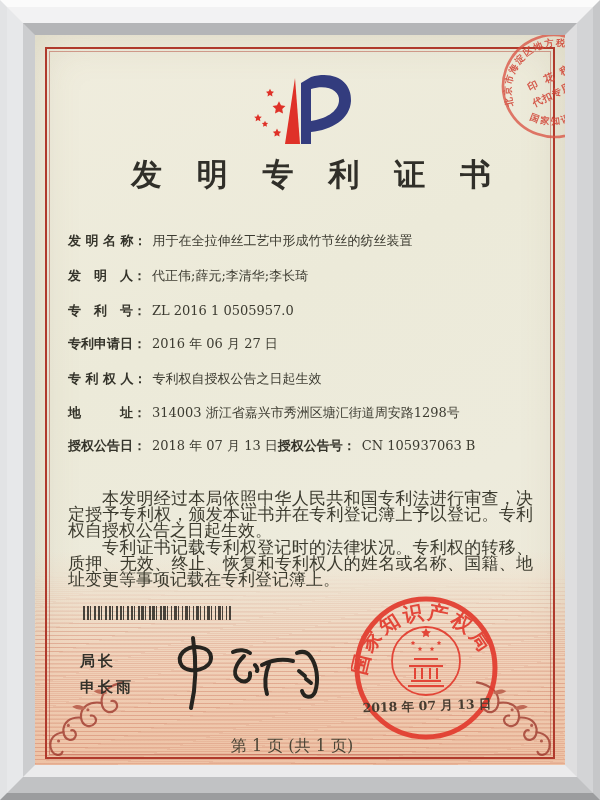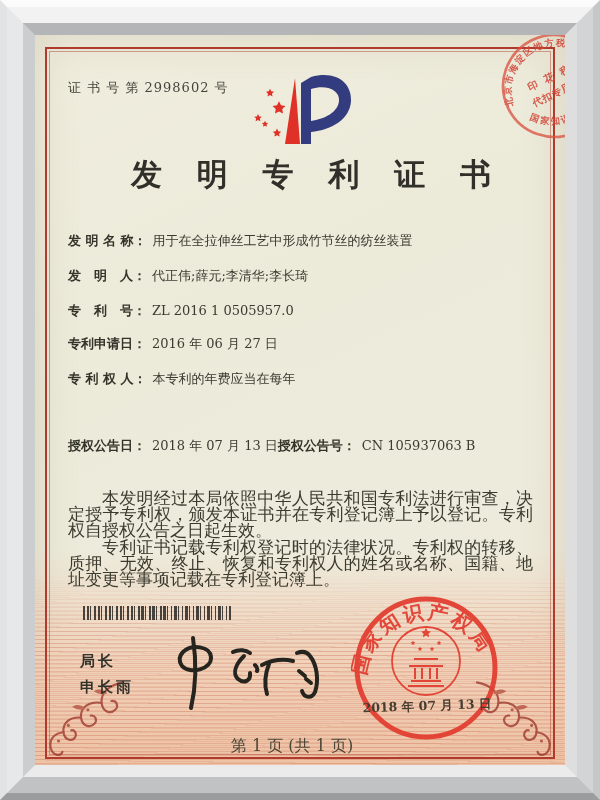--- a/index.html
+++ b/index.html
@@ -113,21 +113,20 @@
       <text class="seal-text" font-size="9" letter-spacing="1.5" fill="#d24a3c">
         <textPath href="#tsTop" startOffset="6">北京市海淀区地方税务局</textPath>
       </text>
       <text class="seal-text" font-size="9" letter-spacing="2" fill="#d24a3c">
         <textPath href="#tsBot" startOffset="14">国家知识产权局</textPath>
       </text>
       <text x="56" y="50" text-anchor="middle" class="seal-text" font-size="10" letter-spacing="2" fill="#d24a3c">印 花 税</text>
       <text x="56" y="66" text-anchor="middle" class="seal-text" font-size="9.5" letter-spacing="1" fill="#d24a3c">代扣专用章</text>
     </svg>
 
-    <div class="abs cert-no">证 书 号 第 2998602 号</div>
 
     <svg class="abs" style="left:213px;top:32px" width="126" height="96" viewBox="0 0 126 96">
       <path d="M53,77 L53,16 L63,10 C88,3 104,16 103,34 C102,52 84,63 63,65 L63,77 Z
                M63,22 C80,17 92,24 91,34 C90,45 77,52 63,54 Z" fill="#333c7e" fill-rule="evenodd"></path>
       <path d="M47,11 L52,77 L37,77 Z" fill="#df3128"></path>
       <g fill="#df3128">
         <use href="#star5" transform="translate(22,26) scale(0.42)"></use>
         <use href="#star5" transform="translate(31,41) scale(0.68)"></use>
         <use href="#star5" transform="translate(10,51) scale(0.40)"></use>
         <use href="#star5" transform="translate(17,57) scale(0.33)"></use>
@@ -143,21 +142,24 @@
     <div class="abs row" style="top:232px">
       <span class="lbl">发　明　人：</span><span class="val">代正伟;薛元;李清华;李长琦</span>
     </div>
     <div class="abs row" style="top:267px">
       <span class="lbl">专　利　号：</span><span class="val">ZL 2016 1 0505957.0</span>
     </div>
     <div class="abs row" style="top:300px">
       <span class="lbl">专利申请日：</span><span class="val">2016 年 06 月 27 日</span>
     </div>
     <div class="abs row" style="top:335px">
-      <span class="lbl">专 利 权 人：</span><span class="val">本专利的年费应当在每年</span>
+      <span class="lbl">专 利 权 人：</span><span class="val">专利权自授权公告之日起生效</span>
+    </div>
+    <div class="abs row" style="top:369px">
+      <span class="lbl">地　　　址：</span><span class="val">314003 浙江省嘉兴市秀洲区塘汇街道周安路1298号</span>
     </div>
     <div class="abs row" style="top:402px">
       <span class="lbl">授权公告日：</span><span class="val">2018 年 07 月 13 日</span><span class="lbl pair2">授权公告号：</span><span class="val">CN 105937063 B</span>
     </div>
 
     <div class="abs paras">
       <p>本发明经过本局依照中华人民共和国专利法进行审查，决定授予专利权，颁发本证书并在专利登记簿上予以登记。专利权自授权公告之日起生效。</p>
       <p>专利证书记载专利权登记时的法律状况。专利权的转移、质押、无效、终止、恢复和专利权人的姓名或名称、国籍、地址变更等事项记载在专利登记簿上。</p>
     </div>
 

